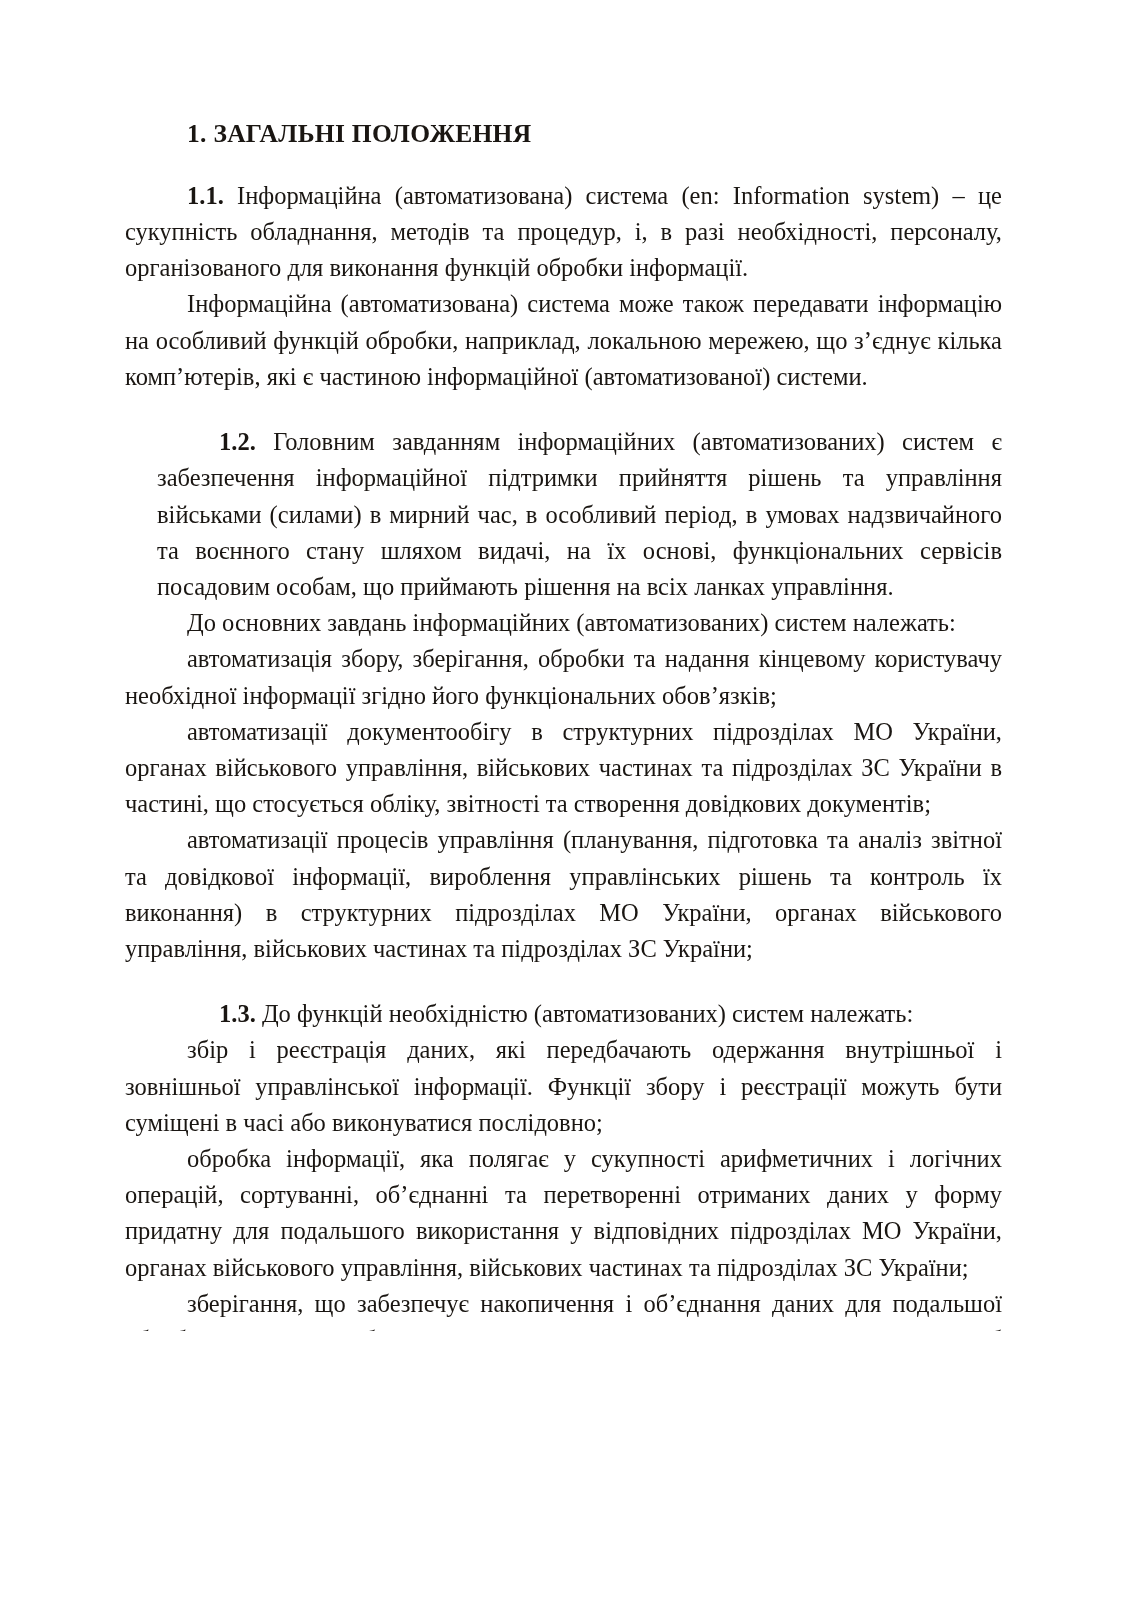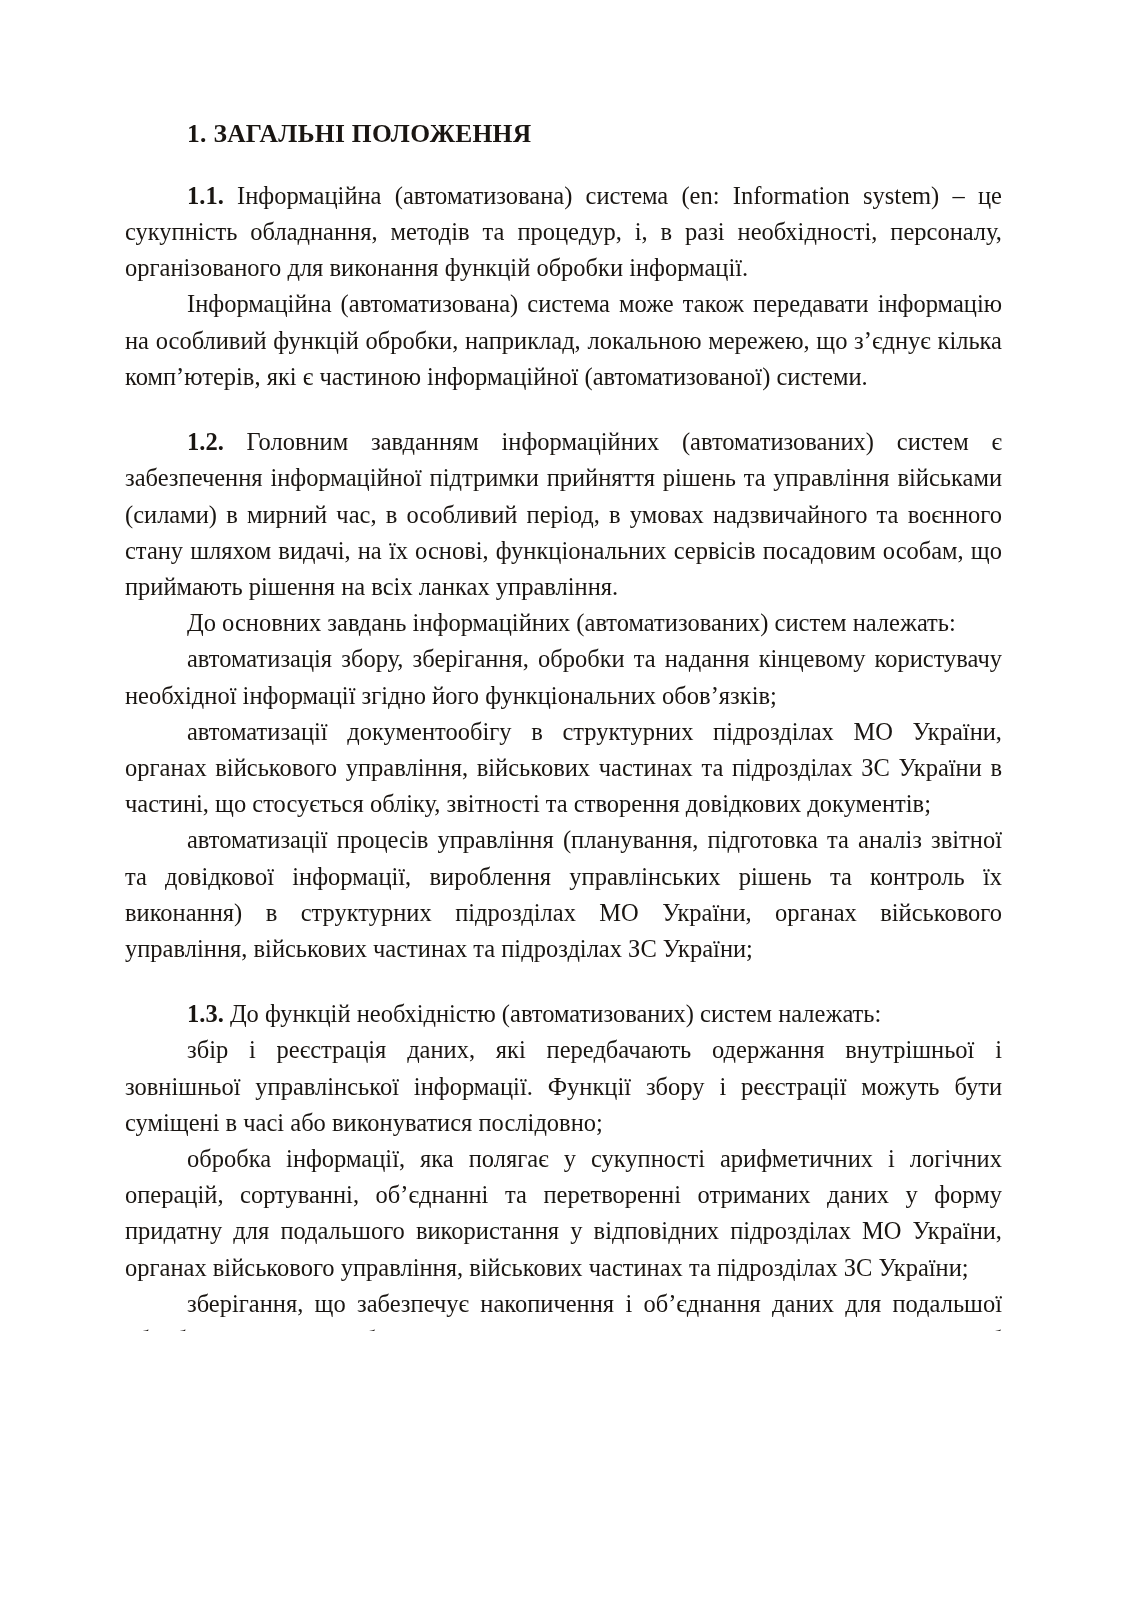--- a/index.html
+++ b/index.html
@@ -47,20 +47,21 @@
   }
 
   
   .para.indent {
     text-indent: 62px;
   }
 
   
   .para.clause-gap {
     margin-top: 29px;
+    margin-left: 32px;
   }
 
   .num {
     font-weight: bold;
   }
 
   .page-number {
     position: absolute;
     left: 0;
     right: 0;

